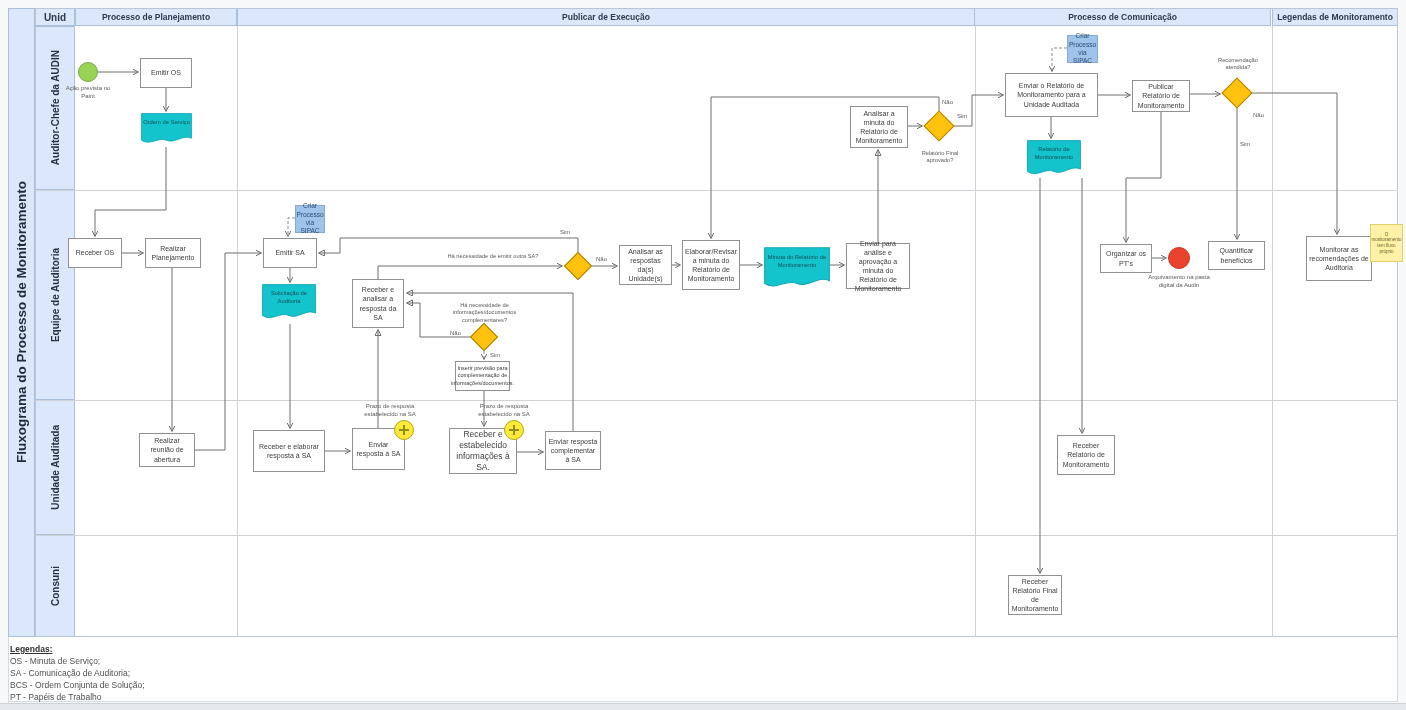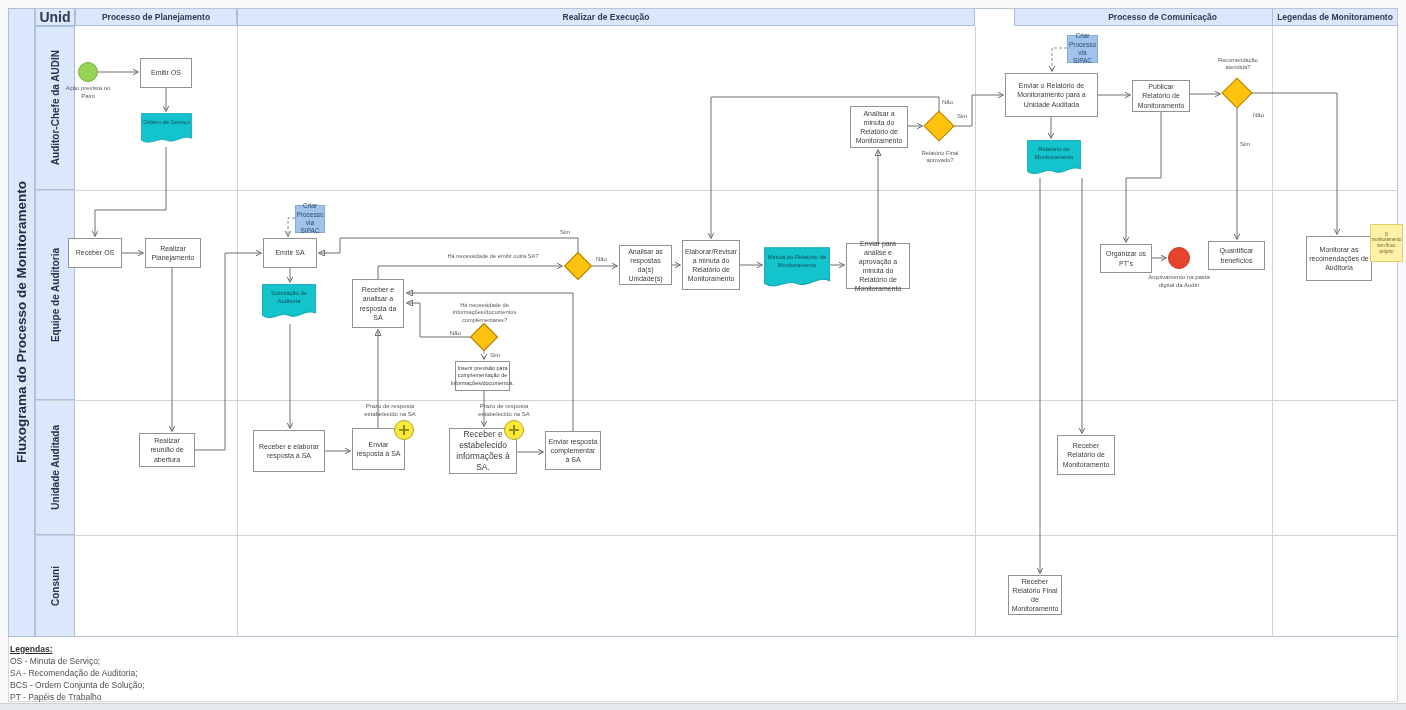--- a/index.html
+++ b/index.html
@@ -6,21 +6,21 @@
   .canvas{position:relative;width:1406px;height:710px;background:#f7f8f9;overflow:hidden;}
   .sheet{position:absolute;left:8px;top:8px;width:1390px;height:694px;background:#ffffff;border:1px solid #d7dadd;box-sizing:border-box;z-index:0;}
   .bottom-strip{position:absolute;left:0;top:703px;width:1406px;height:7px;background:#e6e9ec;border-top:1px solid #cdd1d5;z-index:0;}
 
   
   .cell{position:absolute;box-sizing:border-box;background:#dbe8fb;border:1px solid #a9bfdc;display:flex;align-items:center;justify-content:center;z-index:1;}
   .vtext{writing-mode:vertical-rl;transform:rotate(180deg);white-space:nowrap;}
   .fig-title{font-weight:bold;font-size:13.5px;color:#1e2a44;}
   .lane-name{font-weight:bold;font-size:10px;color:#27314b;}
   .head-text{font-weight:bold;font-size:8.5px;color:#2e3850;}
-  .unit-text{font-weight:bold;font-size:14px;color:#2e3850;}
+  .unit-text{font-weight:bold;font-size:10px;color:#2e3850;}
 
   .gridv{position:absolute;width:1px;background:#cfd3d8;z-index:1;}
   .gridh{position:absolute;height:1px;background:#cfd3d8;z-index:1;}
   .content-frame{position:absolute;left:35px;top:8px;width:1363px;height:629px;border:1px solid #b9c6d8;box-sizing:border-box;z-index:1;pointer-events:none;}
 
   
   .wires{position:absolute;left:0;top:0;z-index:2;}
   .wires path{fill:none;stroke:#6f6f6f;stroke-width:1;}
   .wires path.dash{stroke-dasharray:3,2;stroke:#8a8a8a;}
 
@@ -60,23 +60,23 @@
   <div class="cell" style="left:8px;top:8px;width:27px;height:629px;">
     <span class="vtext fig-title">Fluxograma do Processo de Monitoramento</span>
   </div>
   <div class="cell" style="left:35px;top:8px;width:40px;height:18px;">
     <span class="unit-text">Unid</span>
   </div>
   <div class="cell" style="left:75px;top:8px;width:162px;height:18px;">
     <span class="head-text">Processo de Planejamento</span>
   </div>
   <div class="cell" style="left:237px;top:8px;width:738px;height:18px;">
-    <span class="head-text">Realizar de Execução</span>
-  </div>
-  <div class="cell" style="left:1014px;top:8px;width:297px;height:18px;">
+    <span class="head-text">Publicar de Execução</span>
+  </div>
+  <div class="cell" style="left:974px;top:8px;width:297px;height:18px;">
     <span class="head-text">Processo de Comunicação</span>
   </div>
   <div class="cell" style="left:1272px;top:8px;width:126px;height:18px;">
     <span class="head-text">Legendas de Monitoramento</span>
   </div>
 
   <div class="cell" style="left:35px;top:26px;width:40px;height:164px;">
     <span class="vtext lane-name">Auditor-Chefe da AUDIN</span>
   </div>
   <div class="cell" style="left:35px;top:190px;width:40px;height:210px;">
@@ -296,17 +296,17 @@
     <span>Receber Relatório de Monitoramento</span>
   </div>
 
   <div class="node box" style="left:1008px;top:575px;width:54px;height:40px;">
     <span>Receber Relatório Final de Monitoramento</span>
   </div>
 
   <div class="legend">
     <div class="legend-title">Legendas:</div>
     <div>OS - Minuta de Serviço;</div>
-    <div>SA - Recomendação de Auditoria;</div>
+    <div>SA - Comunicação de Auditoria;</div>
     <div>BCS - Ordem Conjunta de Solução;</div>
     <div>PT - Papéis de Trabalho</div>
   </div>
 </div>
 
 </body></html>

